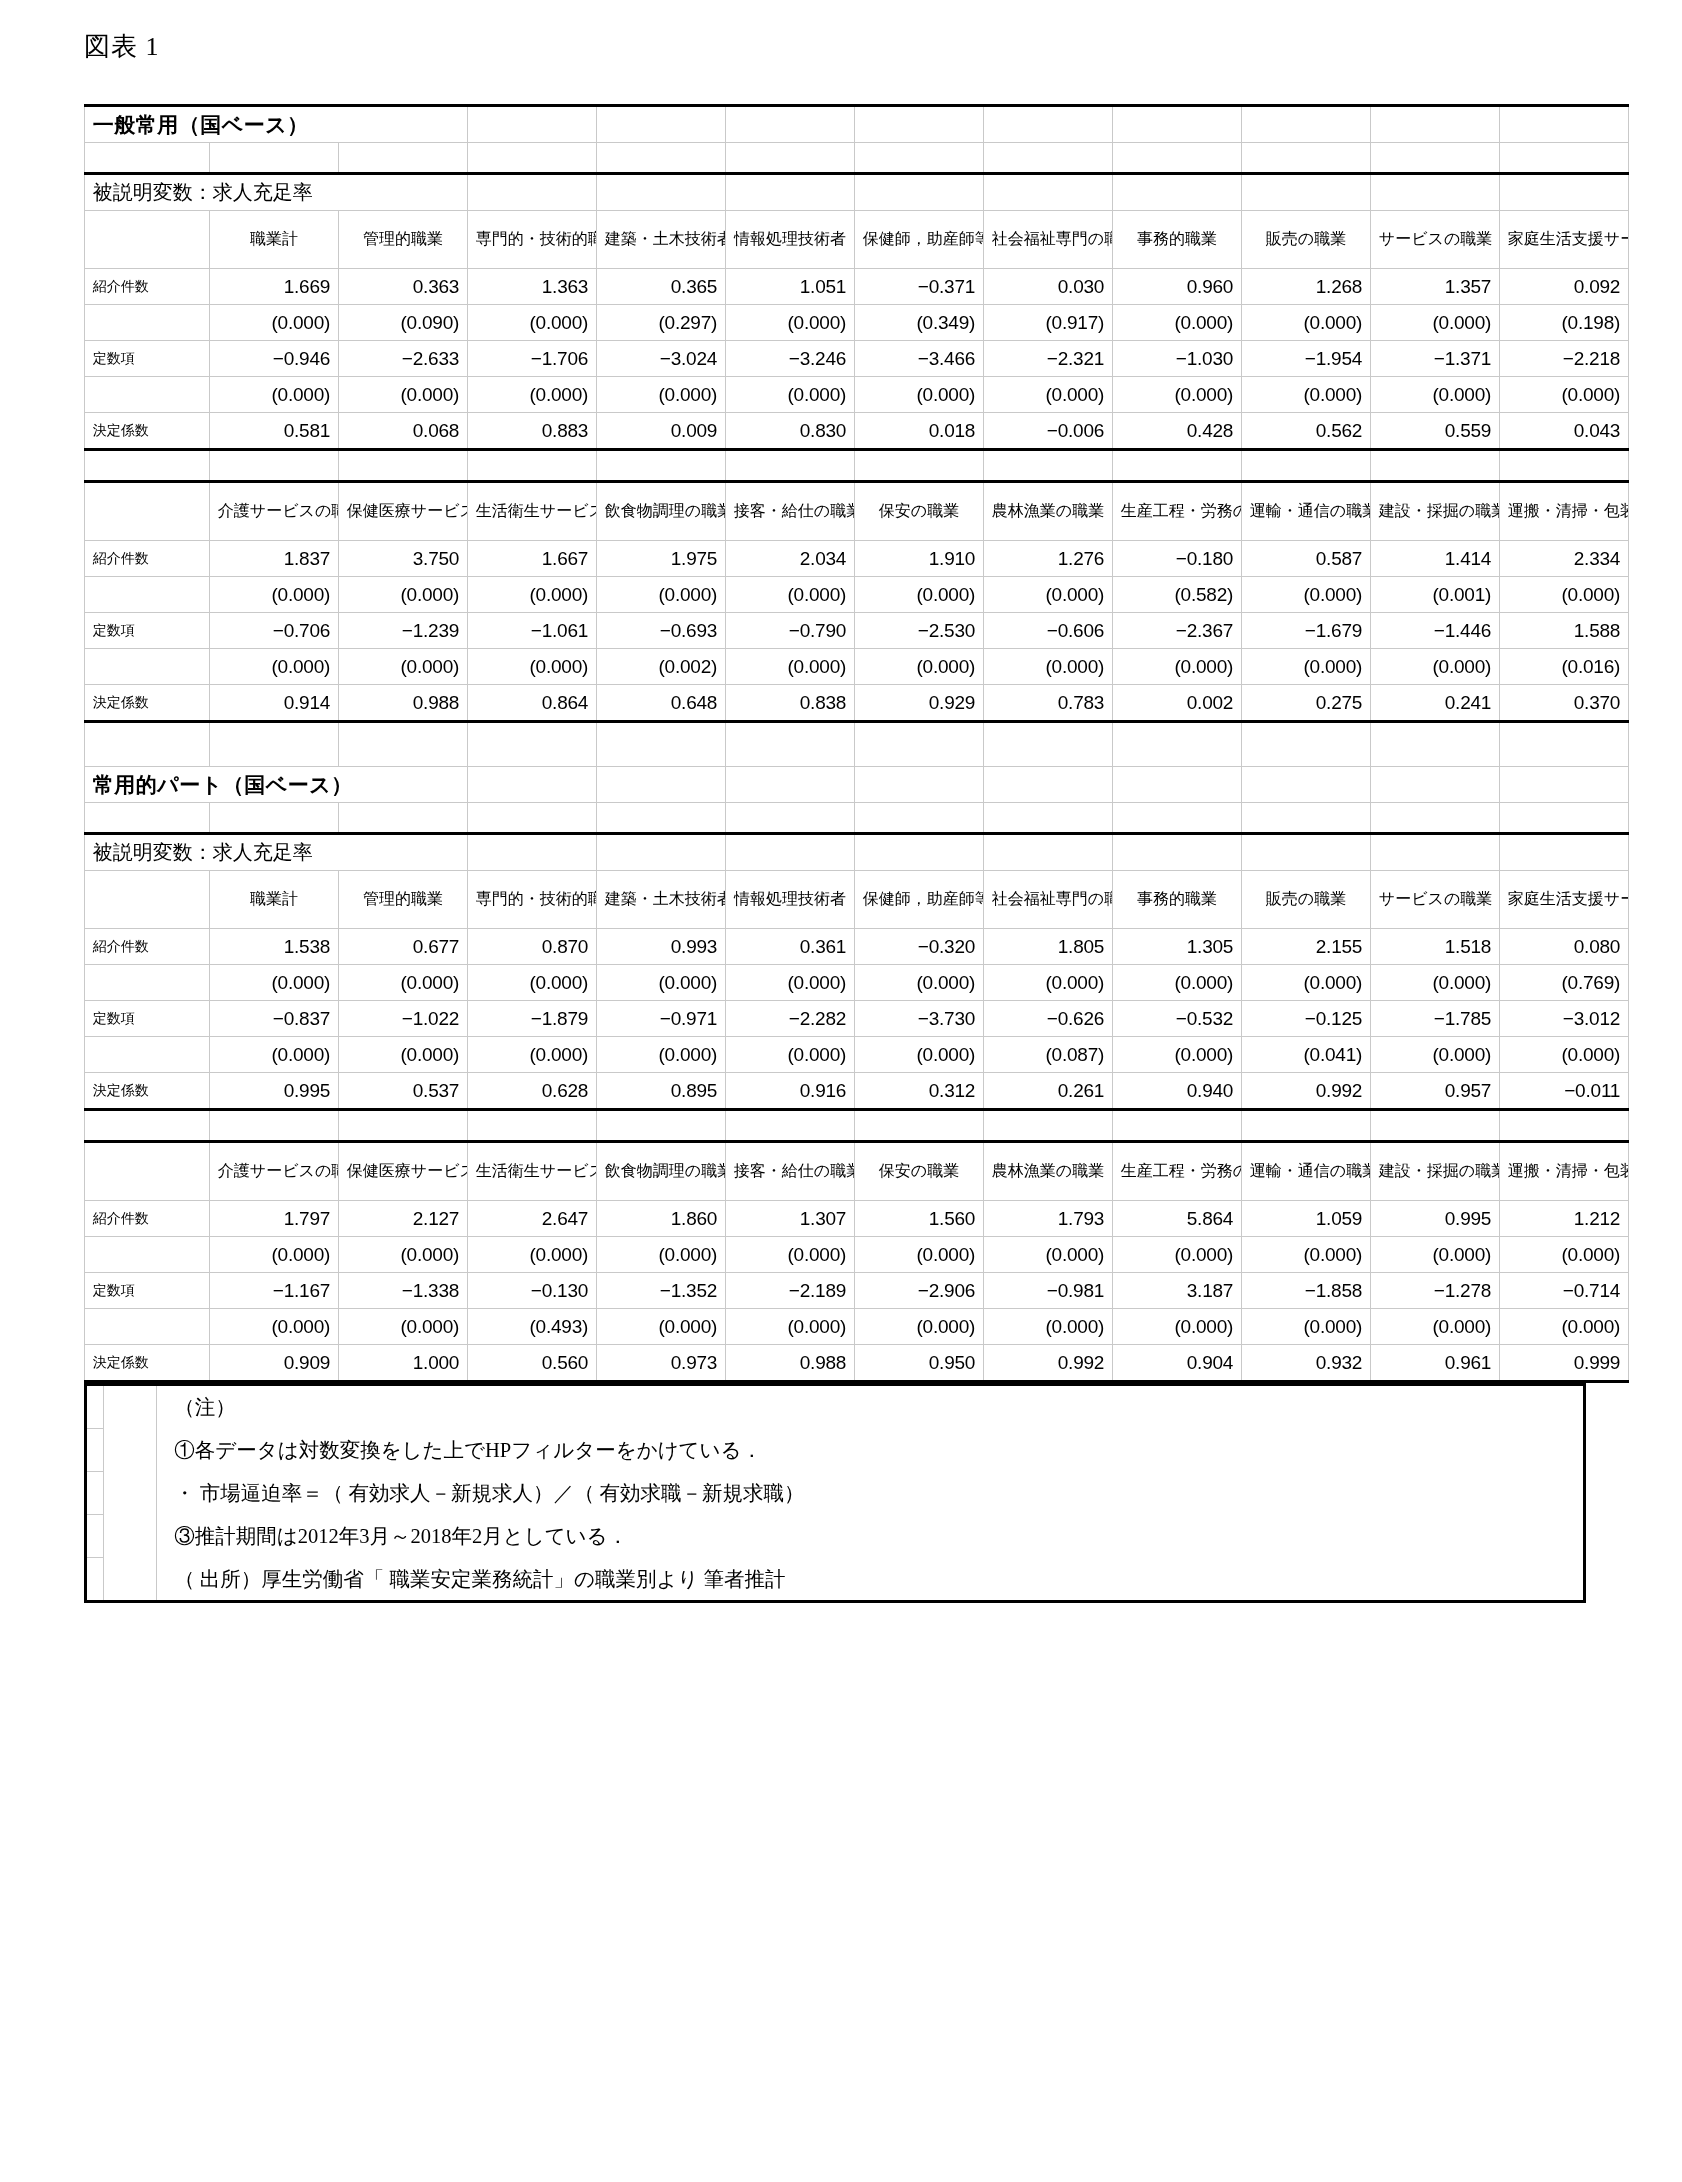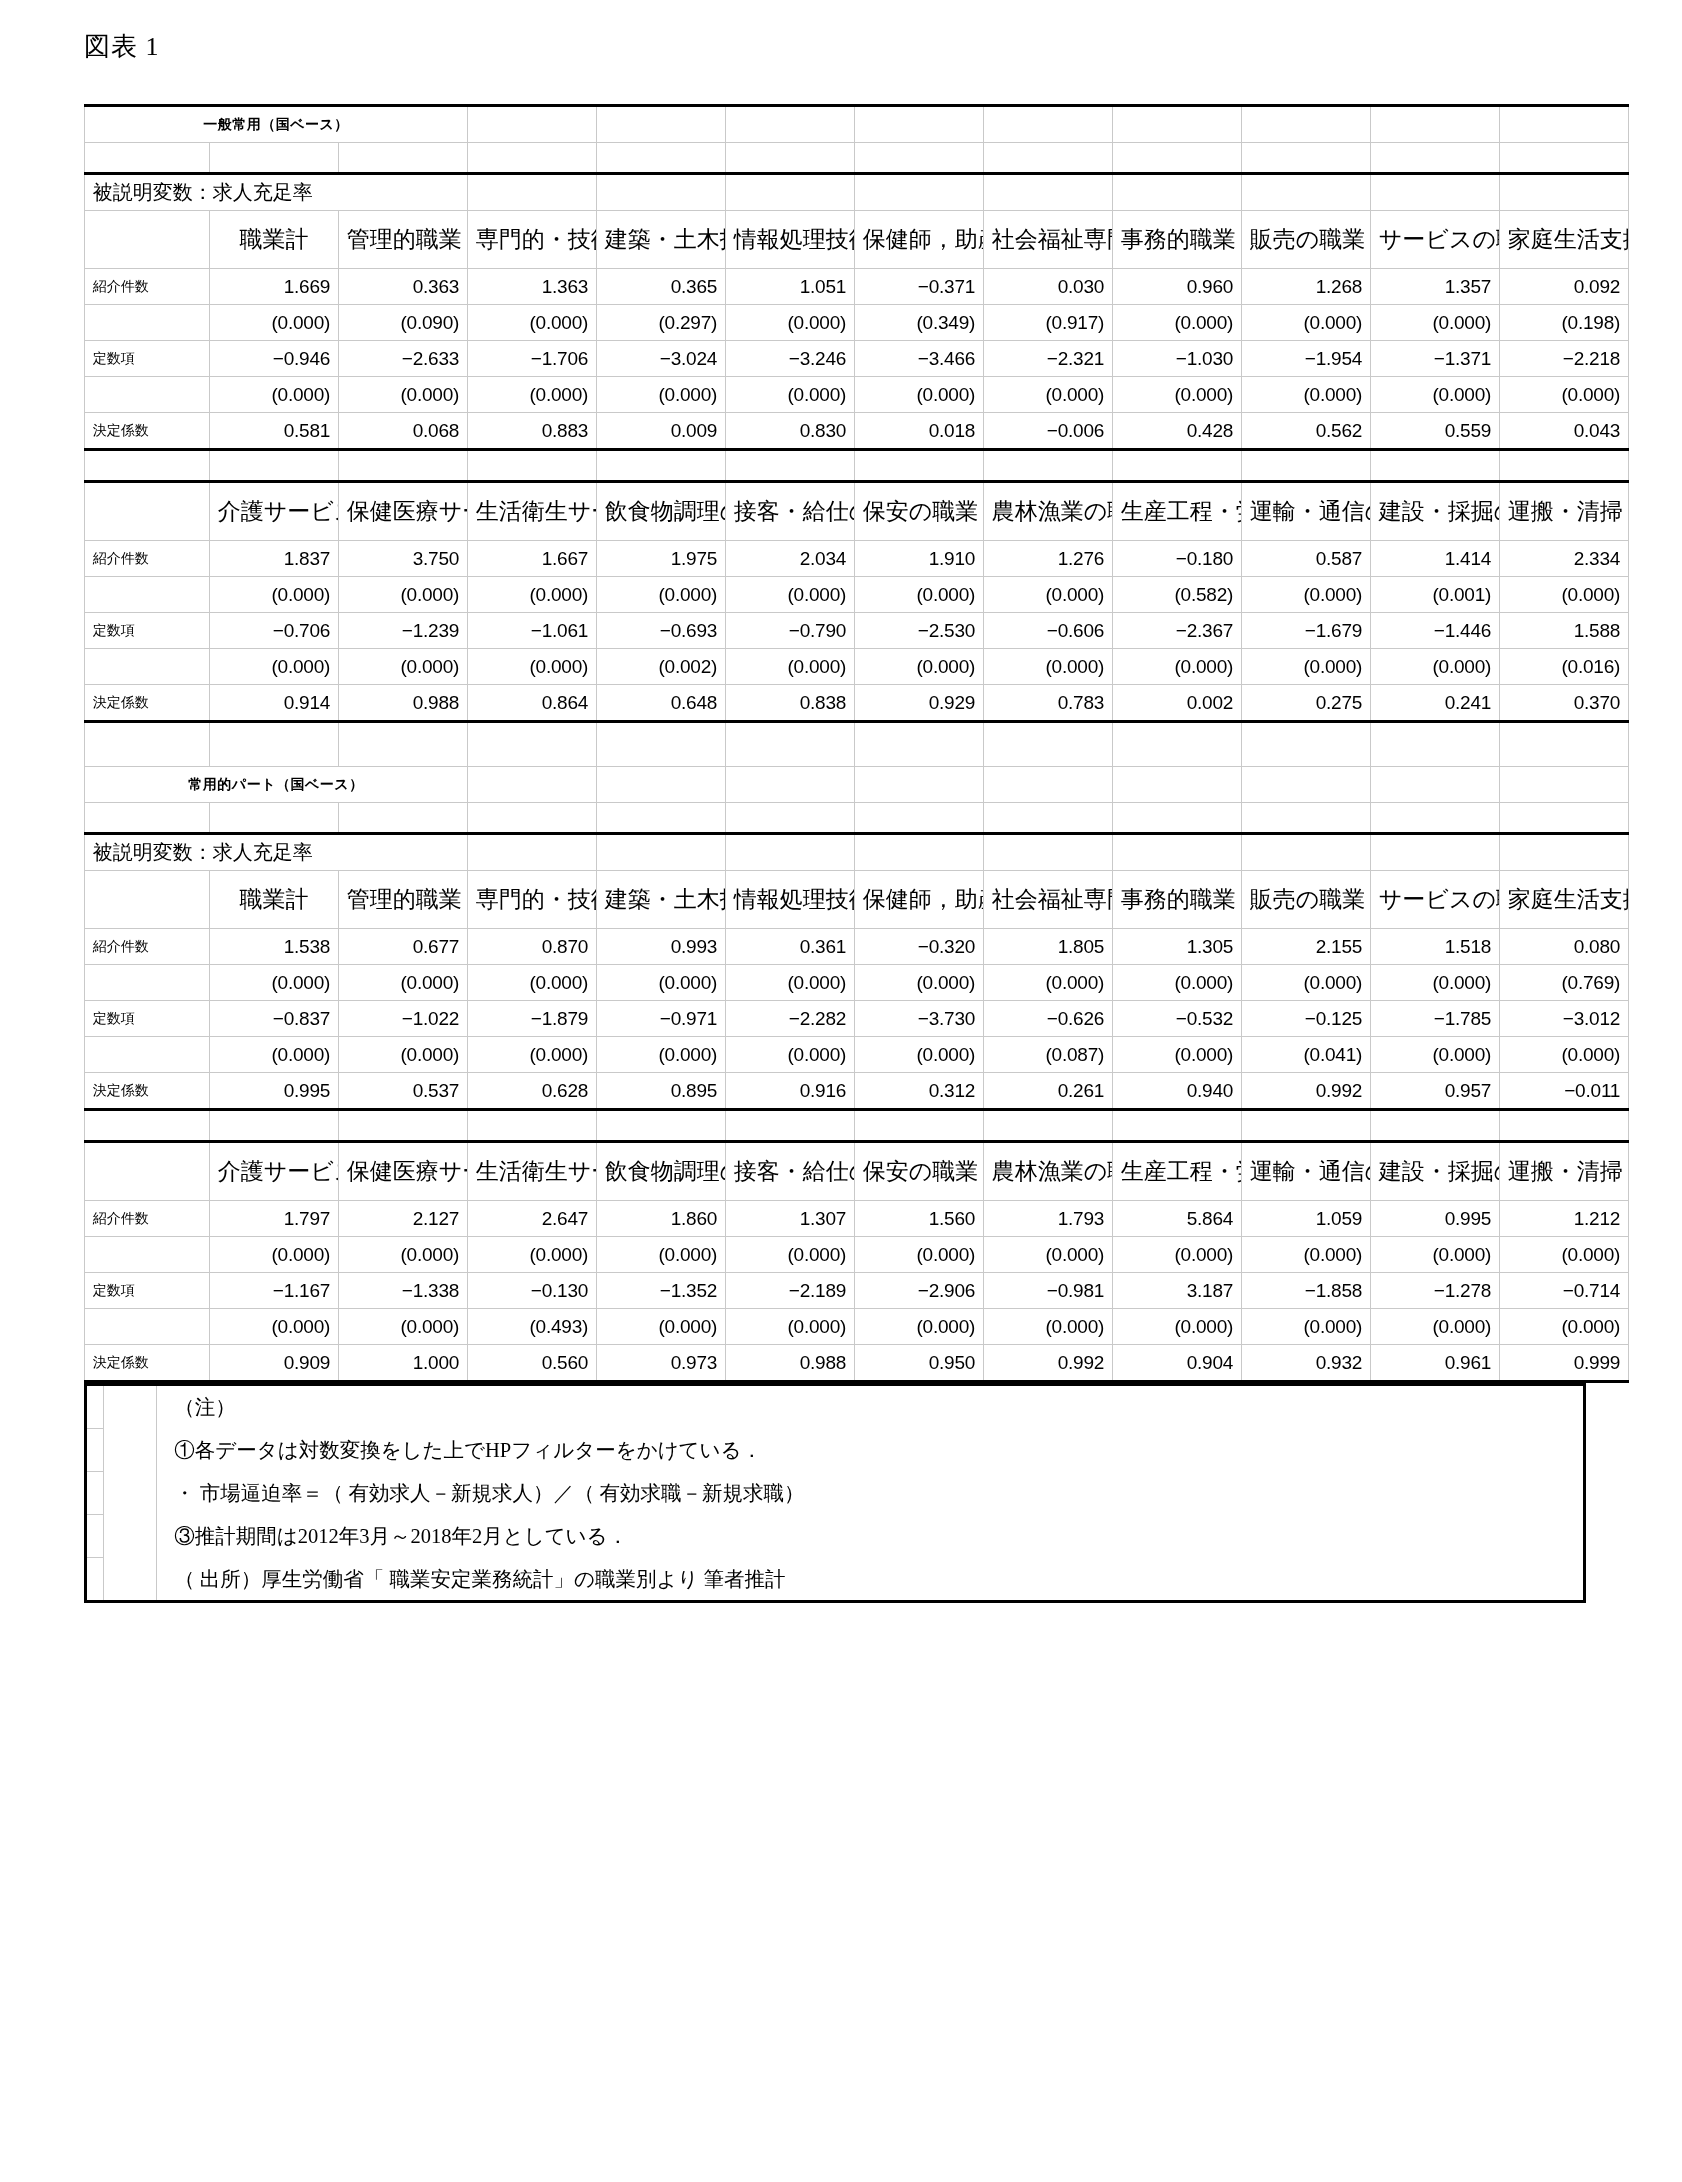--- a/index.html
+++ b/index.html
@@ -57,31 +57,31 @@
 
   td.num {
     text-align: right;
     font-family: "Liberation Sans", "DejaVu Sans", sans-serif;
     letter-spacing: -0.2px;
   }
   td.hdr {
     text-align: center;
     line-height: 1.18;
     white-space: normal;
-    font-size: 23px;
+    font-size: 16px;
     padding: 2px 3.9px;
   }
   td.rowlabel {
     text-align: left;
     font-size: 14px;
   }
   td.sect-title {
     font-weight: bold;
-    font-size: 14px;
-    text-align: center;
+    font-size: 21px;
+    text-align: left;
     letter-spacing: 0.5px;
     margin-top: 28px;
   }
   td.blank { }
   td.caption {
     text-align: left;
     font-size: 20px;
   }
 
   tr.h-top td { border-top: 3.9px solid #000000; }

